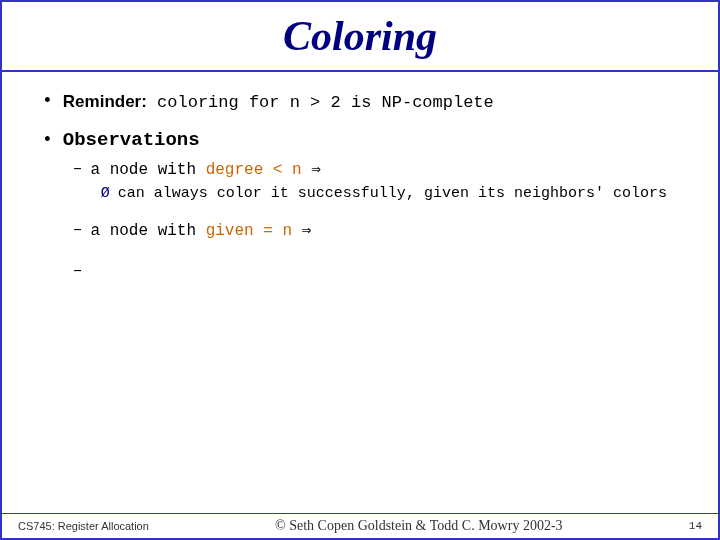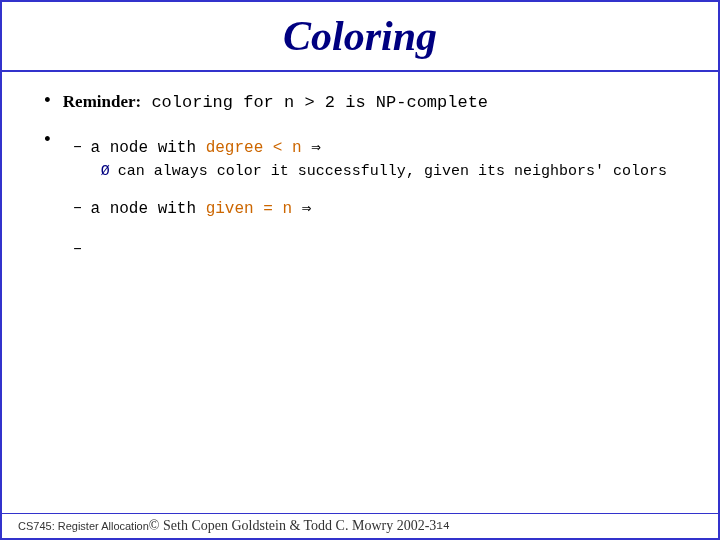--- a/index.html
+++ b/index.html
@@ -65,21 +65,21 @@
     }
 
     .bullet-text {
       font-size: 17px;
       color: #000000;
       line-height: 1.4;
     }
 
     .bold-label {
       font-weight: bold;
-      font-family: Liberation Serif, serif;
+      font-family: Liberation Sans, sans-serif;
     }
 
     .observations-label {
       font-weight: bold;
       font-size: 19px;
       font-family: 'Courier New', Courier, monospace;
     }
 
     .sub-items {
       margin-top: 8px;
@@ -133,20 +133,21 @@
       flex-shrink: 0;
     }
 
     .footer {
       position: absolute;
       bottom: 0;
       left: 0;
       right: 0;
       padding: 4px 16px;
       display: flex;
+      justify-content: space-between;
       align-items: center;
       border-top: 1px solid #3333cc;
       background: #ffffff;
     }
 
     .footer-left {
       font-size: 11px;
       color: #333333;
       font-family: Arial, sans-serif;
     }
@@ -176,20 +177,21 @@
     <div class="bullet-item">
       <span class="bullet-dot">•</span>
       <span class="bullet-text">
         <span class="bold-label">Reminder:</span><span> coloring for n &gt; 2 is NP-complete</span>
       </span>
     </div>
 
     <div class="bullet-item">
       <span class="bullet-dot">•</span>
       <div>
+        <span class="observations-label">Observations</span>
 
         <div class="sub-items">
 
           <div class="sub-item">
             <div class="sub-item-line">
               <span class="dash">–</span>
               <span class="sub-text">
                 <span>a node with </span><span class="colored-text">degree &lt; n</span><span> ⇒</span>
               </span>
             </div>

